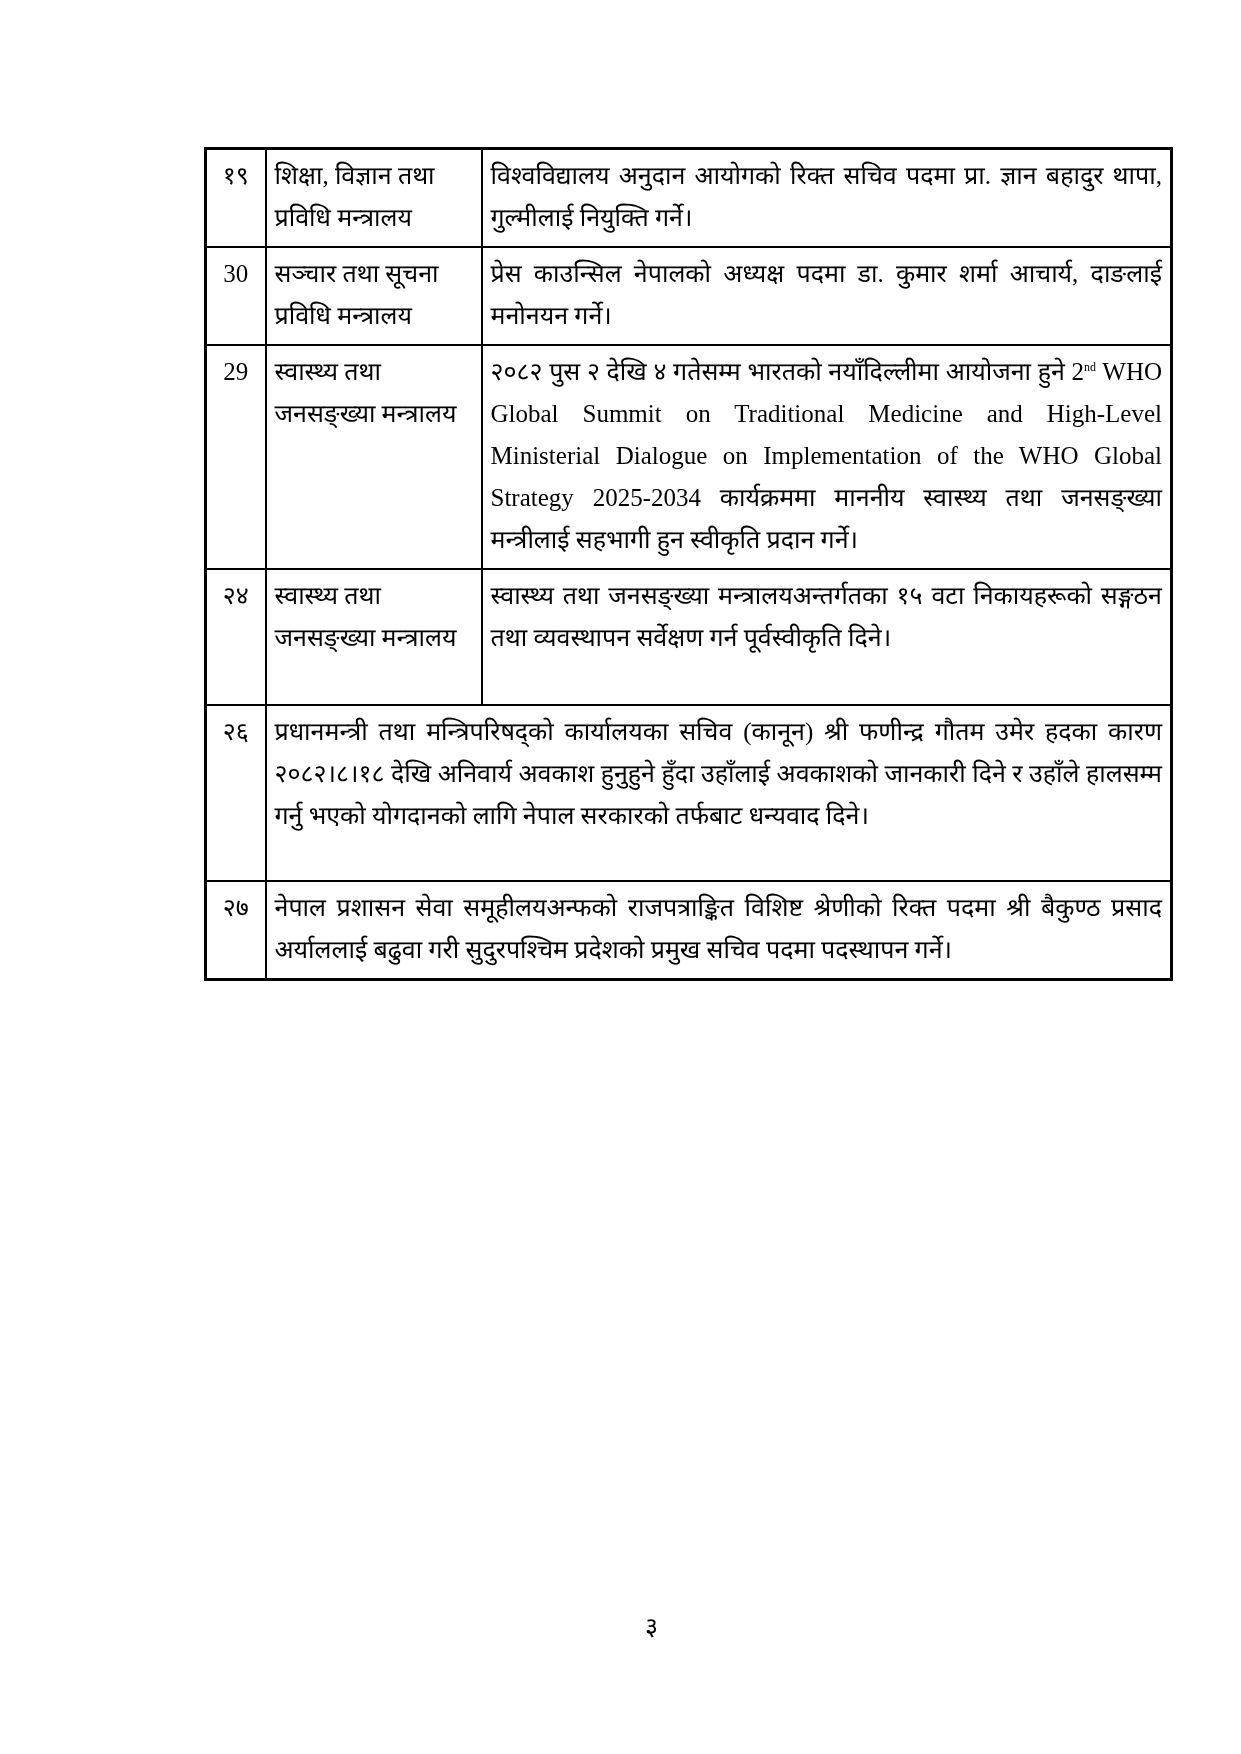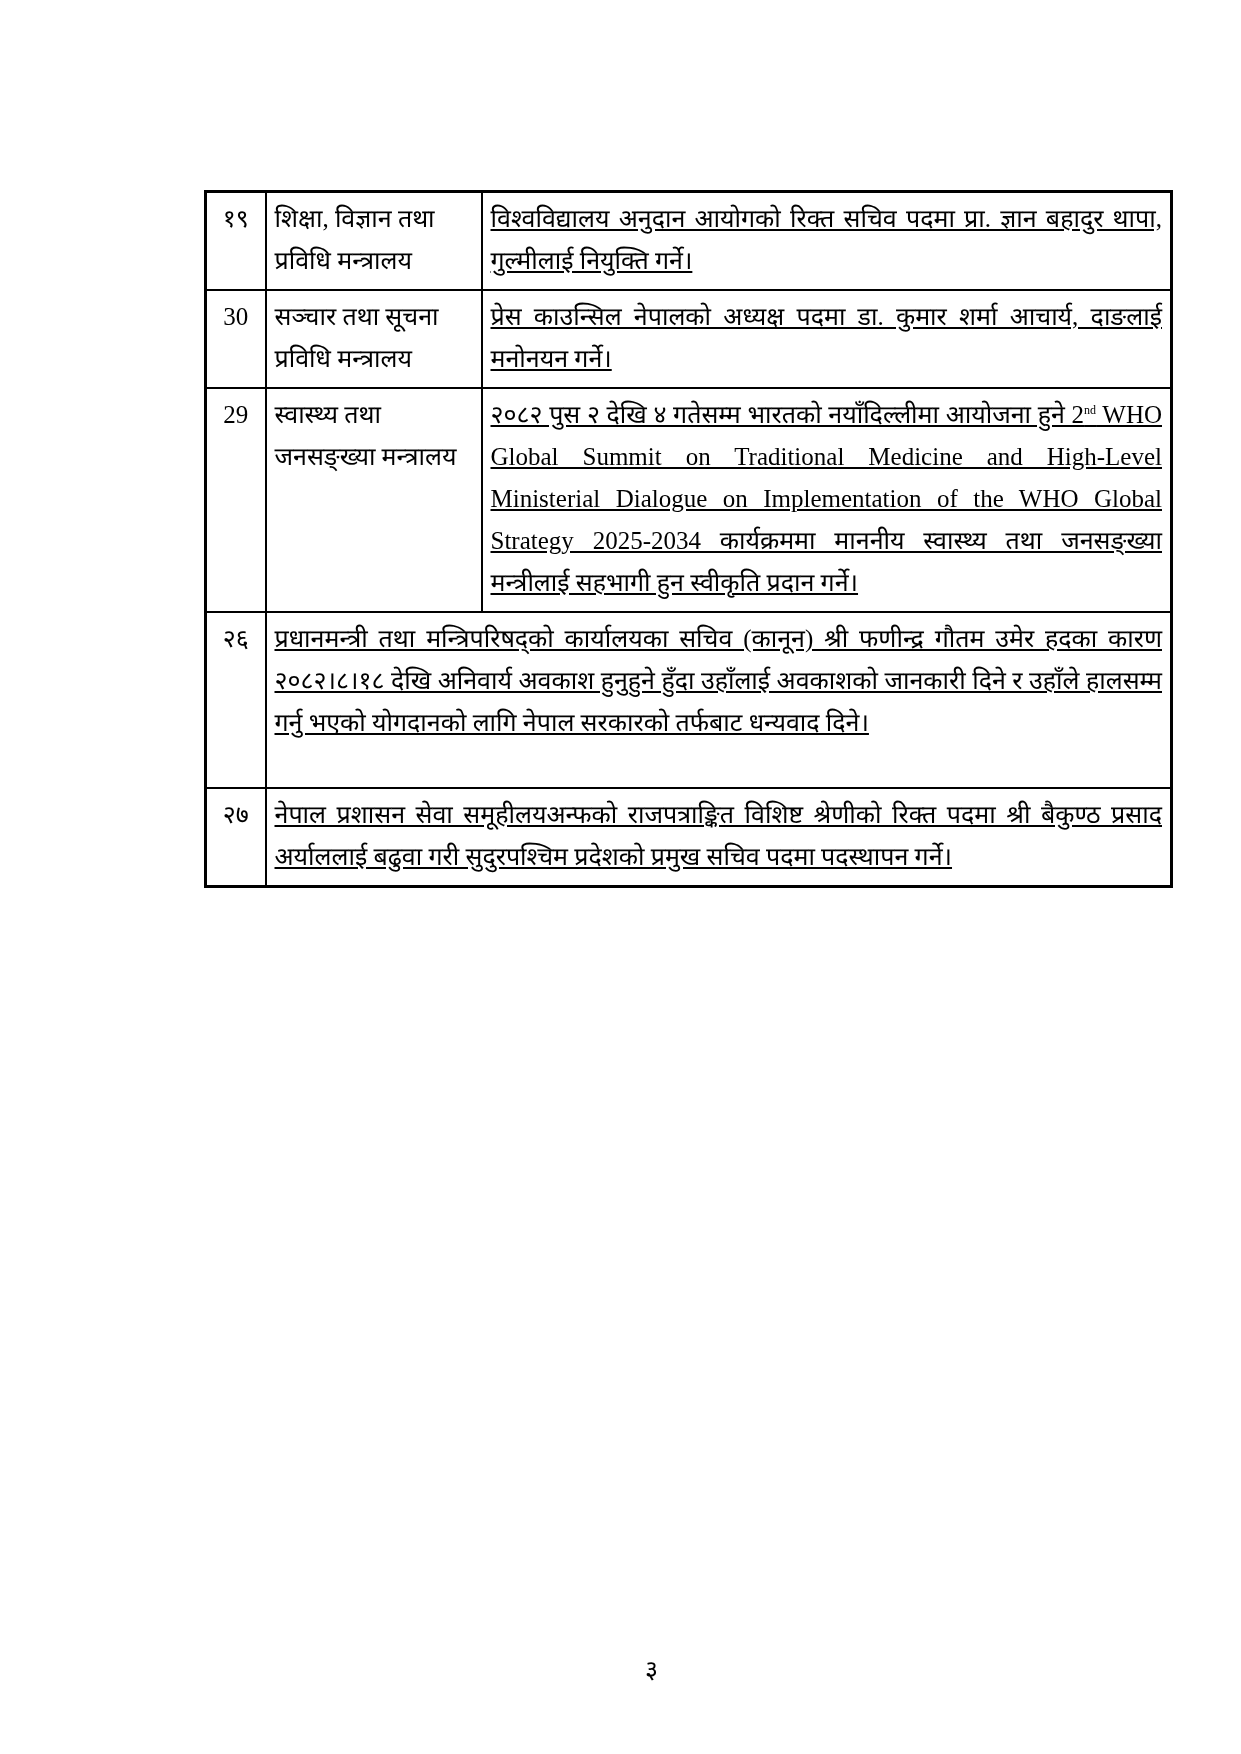--- a/index.html
+++ b/index.html
@@ -11,21 +11,20 @@
     width: 1241px;
     height: 1754px;
     position: relative;
     font-family: "Liberation Serif", "DejaVu Serif", serif;
     color: #000000;
   }
   .page {
     position: absolute;
     inset: 0;
     background: #ffffff;
-    margin-top: 43px;
   }
   table.decisions {
     position: absolute;
     left: 204px;
     top: 147px;
     width: 969px;
     border-collapse: collapse;
     table-layout: fixed;
     border: 3px solid #000000;
   }
@@ -44,21 +43,20 @@
   }
   td.ministry {
     text-align: left;
     padding-left: 12px;
     padding-right: 12px;
   }
   td.decision {
     text-align: justify;
     padding-left: 12px;
     padding-right: 12px;
-    text-decoration: underline;
   }
   tr.r19 td { height: 78px; }
   tr.r20 td { height: 122px; }
   tr.r21 td { height: 118px; }
   tr.r22 td { height: 78px; }
   tr.r23 td { height: 180px; }
   tr.r24 td { height: 122px; }
   tr.r25 td { height: 36px; }
   tr.r26 td { height: 162px; }
   tr.r27 td { height: 78px; }
@@ -93,20 +91,25 @@
       <tr class="r22">
         <td class="num">30</td>
         <td class="ministry">सञ्चार तथा सूचना प्रविधि मन्त्रालय</td>
         <td class="decision">प्रेस काउन्सिल नेपालको अध्यक्ष पदमा डा. कुमार शर्मा आचार्य, दाङलाई मनोनयन गर्ने।</td>
       </tr>
       <tr class="r23">
         <td class="num">29</td>
         <td class="ministry">स्वास्थ्य तथा जनसङ्ख्या मन्त्रालय</td>
         <td class="decision"><span>२०८२ पुस २ देखि ४ गतेसम्म भारतको नयाँदिल्लीमा आयोजना हुने 2</span><sup>nd</sup><span> WHO Global Summit on Traditional Medicine and High-Level Ministerial Dialogue on Implementation of the WHO Global Strategy 2025-2034 कार्यक्रममा माननीय स्वास्थ्य तथा जनसङ्ख्या मन्त्रीलाई सहभागी हुन स्वीकृति प्रदान गर्ने।</span></td>
       </tr>
+      <tr class="r24">
+        <td class="num">२४</td>
+        <td class="ministry">स्वास्थ्य तथा जनसङ्ख्या मन्त्रालय</td>
+        <td class="decision">स्वास्थ्य तथा जनसङ्ख्या मन्त्रालयअन्तर्गतका १५ वटा निकायहरूको सङ्गठन तथा व्यवस्थापन सर्वेक्षण गर्न पूर्वस्वीकृति दिने।</td>
+      </tr>
       <tr class="r26">
         <td class="num">२६</td>
         <td class="decision" colspan="2">प्रधानमन्त्री तथा मन्त्रिपरिषद्को कार्यालयका सचिव (कानून) श्री फणीन्द्र गौतम उमेर हदका कारण २०८२।८।१८ देखि अनिवार्य अवकाश हुनुहुने हुँदा उहाँलाई अवकाशको जानकारी दिने र उहाँले हालसम्म गर्नु भएको योगदानको लागि नेपाल सरकारको तर्फबाट धन्यवाद दिने।</td>
       </tr>
       <tr class="r27">
         <td class="num">२७</td>
         <td class="decision" colspan="2">नेपाल प्रशासन सेवा समूहीलयअन्फको राजपत्राङ्कित विशिष्ट श्रेणीको रिक्त पदमा श्री बैकुण्ठ प्रसाद अर्याललाई बढुवा गरी सुदुरपश्चिम प्रदेशको प्रमुख सचिव पदमा पदस्थापन गर्ने।</td>
       </tr>
     </tbody>
   </table>

